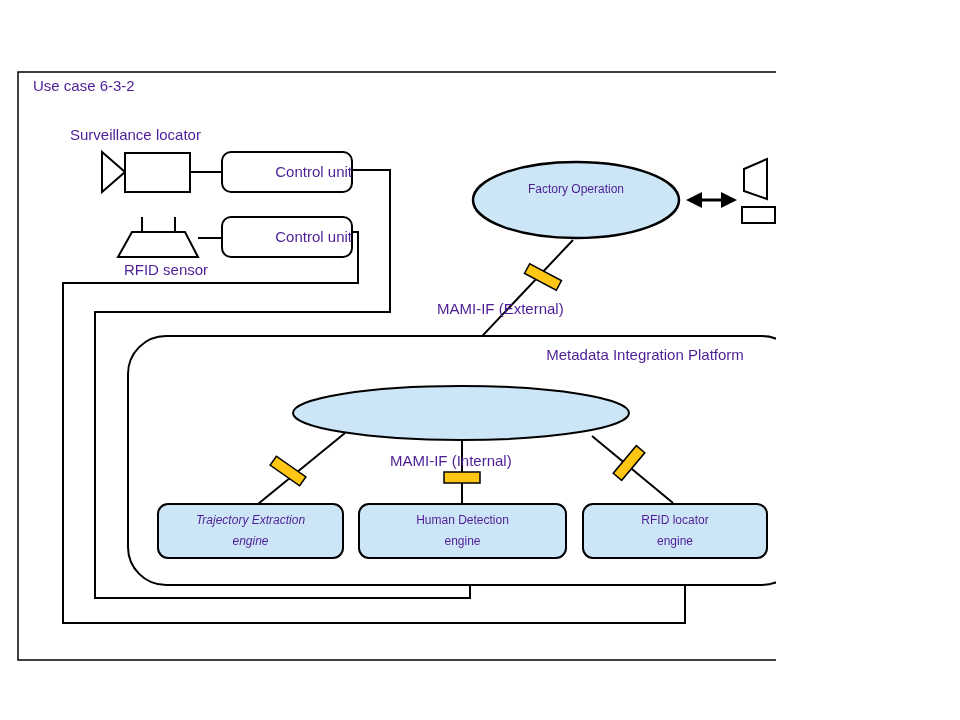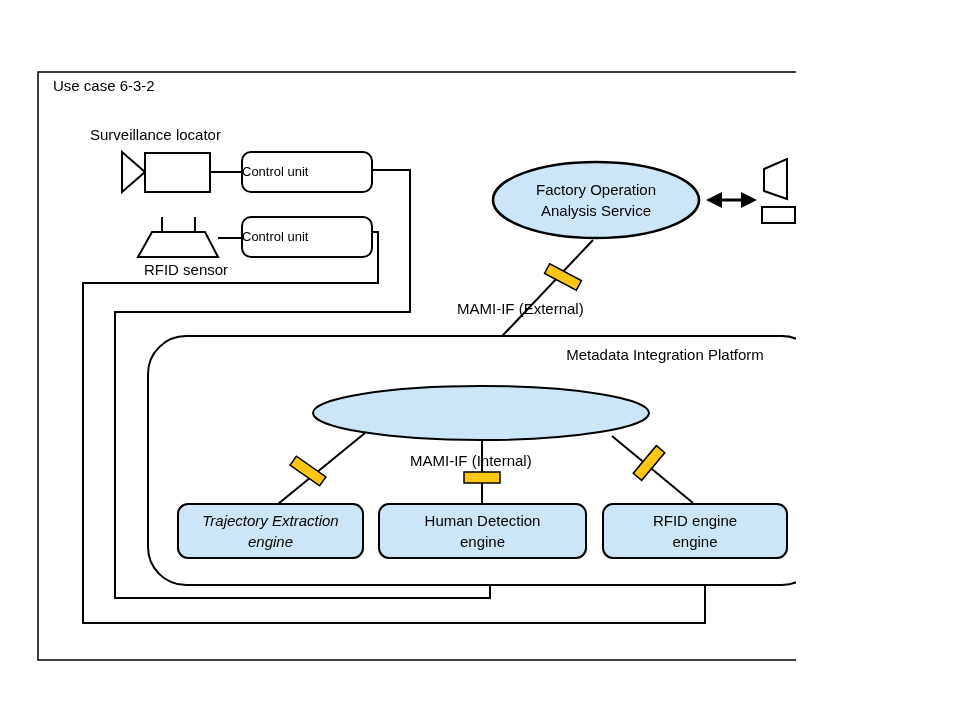--- a/index.html
+++ b/index.html
@@ -1,24 +1,24 @@
 <!DOCTYPE html>
 <html><head>
 <meta charset="utf-8">
 <style>
   html,body{margin:0;padding:0;background:#ffffff;}
   #stage{
     position:relative;width:776px;height:720px;background:#ffffff;
-    font-family:"Liberation Sans",sans-serif;color:#000000;overflow:hidden;margin-left:20px;
+    font-family:"Liberation Sans",sans-serif;color:#4c1d95;overflow:hidden;
   }
   #diagram-svg{position:absolute;left:0;top:0;}
   .lbl{position:absolute;font-size:15px;line-height:17px;white-space:nowrap;}
   .lbl.center{text-align:center;white-space:normal;}
-  .boxlabel{position:absolute;text-align:center;font-size:15px;line-height:21px;}
-  .cu-label{position:absolute;width:130px;height:40px;line-height:40px;text-align:left;font-size:13px;}
+  .boxlabel{position:absolute;text-align:center;font-size:12px;line-height:21px;}
+  .cu-label{position:absolute;width:130px;height:40px;line-height:40px;text-align:right;font-size:15px;}
   .two-line span{display:block;}
 </style>
 </head>
 <body>
 
 <div id="stage">
 
   <svg id="diagram-svg" width="960" height="720" viewBox="0 0 960 720">
 
     <rect x="18" y="72" width="925" height="588" fill="none" stroke="#000" stroke-width="1.5"></rect>
@@ -83,21 +83,20 @@
   <div class="lbl" style="left:70px;top:126px;">Surveillance locator</div>
 
   <div class="cu-label" style="left:222px;top:152px;">Control unit</div>
 
   <div class="cu-label" style="left:222px;top:217px;">Control unit</div>
 
   <div class="lbl center" style="left:106px;top:261px;width:120px;">RFID sensor</div>
 
   <div class="boxlabel two-line" style="left:474px;top:179px;width:204px;">
     <span>Factory Operation</span>
-    <span>Analysis Service</span>
   </div>
 
   <div class="lbl center" style="left:764px;top:243px;width:80px;">Internal</div>
 
   <div class="lbl" style="left:437px;top:300px;">MAMI-IF (External)</div>
 
   <div class="lbl center" style="left:520px;top:346px;width:250px;text-align:center;">Metadata Integration Platform</div>
 
 
   <div class="lbl" style="left:390px;top:452px;text-align:right;">MAMI-IF (Internal)</div>
@@ -106,17 +105,17 @@
     <span>Trajectory Extraction</span>
     <span>engine</span>
   </div>
 
   <div class="boxlabel two-line" style="left:359px;top:510px;width:207px;">
     <span>Human Detection</span>
     <span>engine</span>
   </div>
 
   <div class="boxlabel two-line" style="left:583px;top:510px;width:184px;">
-    <span>RFID engine</span>
+    <span>RFID locator</span>
     <span>engine</span>
   </div>
 
 </div>
 
 </body></html>

